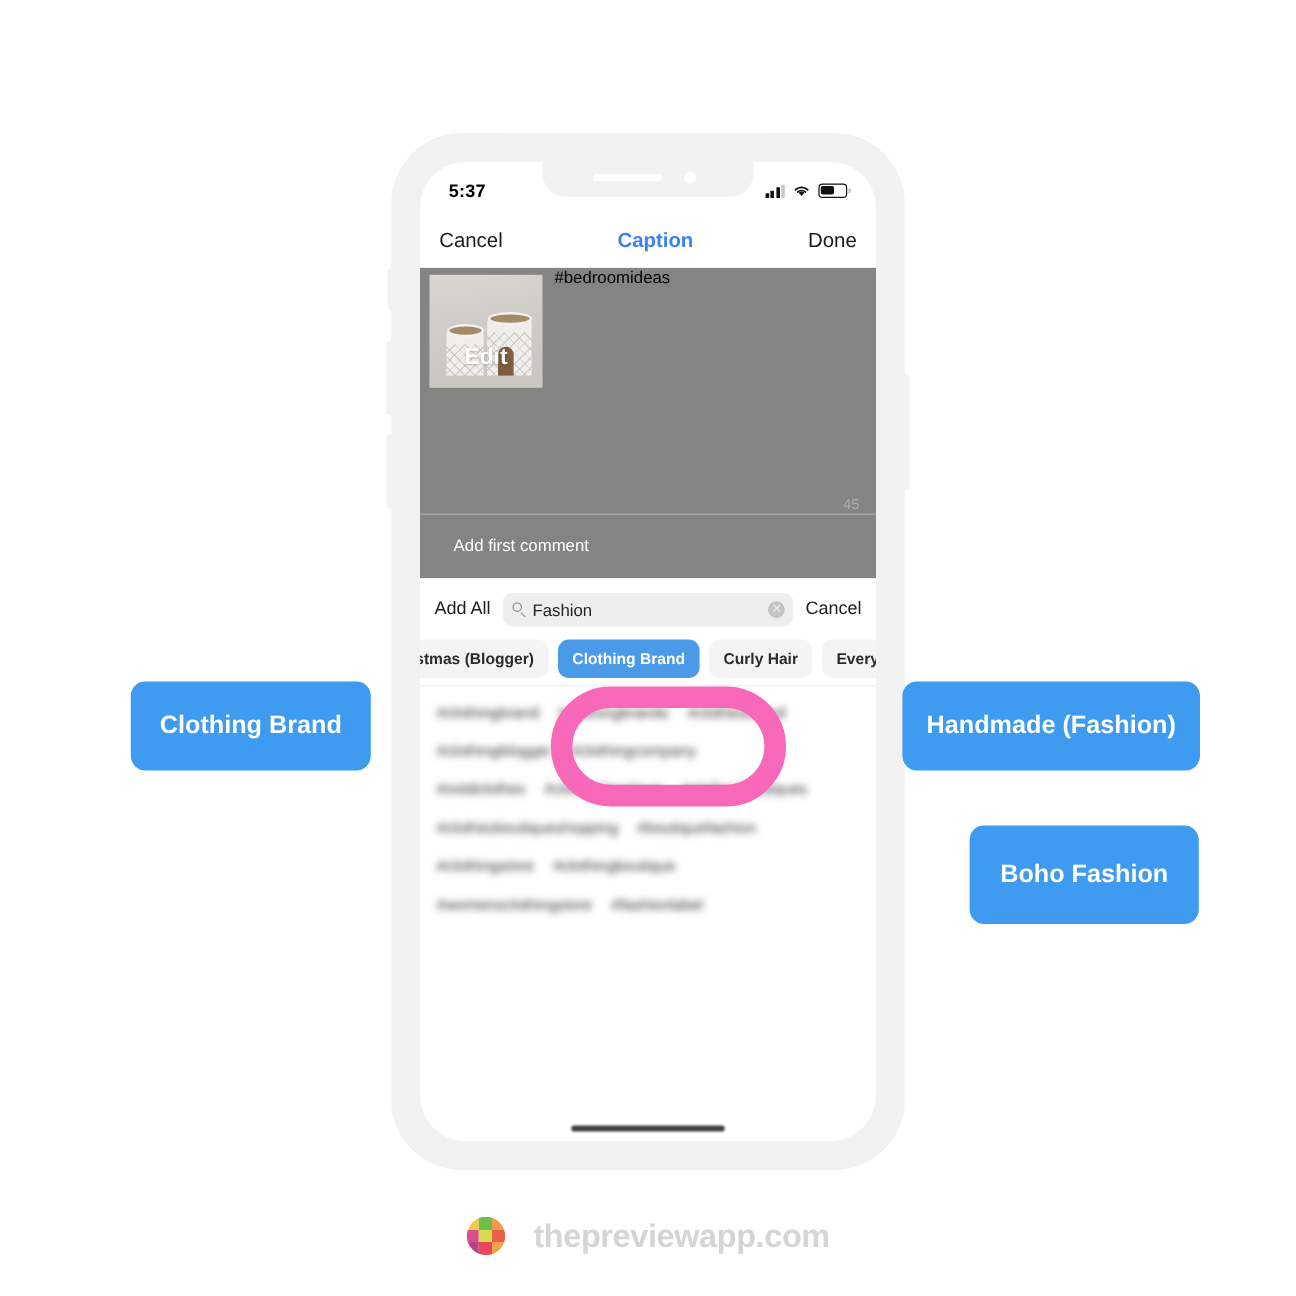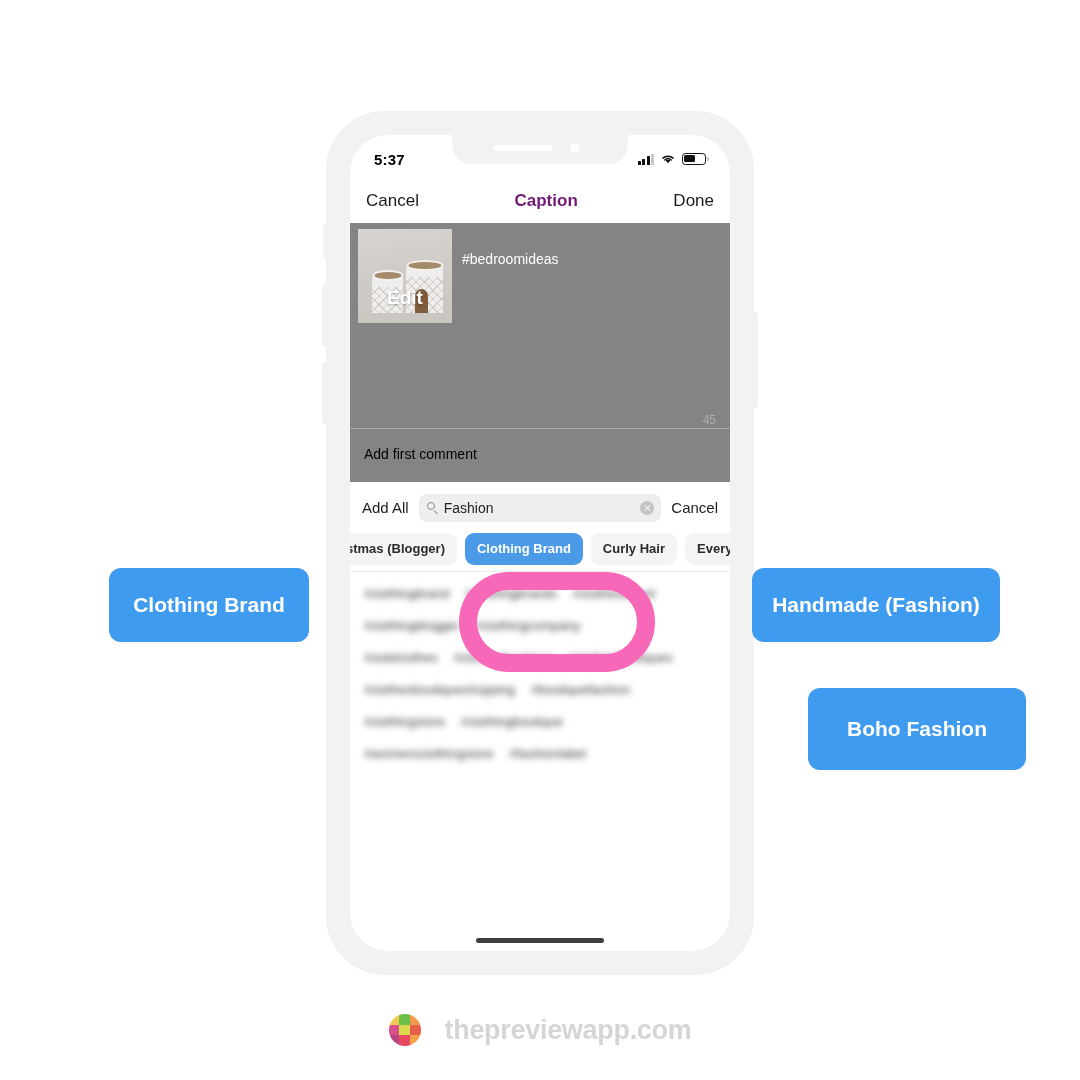--- a/index.html
+++ b/index.html
@@ -103,21 +103,21 @@
   
   #nav-bar {
     position: absolute; left: 0; top: 44px;
     width: 380px; height: 44px;
     display: flex; align-items: center; justify-content: space-between;
     padding: 0 16px; box-sizing: border-box;
     background: #ffffff;
     z-index: 20;
   }
   .nav-side { font-size: 17px; color: #1a1a1a; }
-  #nav-title { font-size: 17px; font-weight: bold; color: #701a75; }
+  #nav-title { font-size: 17px; font-weight: bold; color: #3b82f6; }
 
   
   #dim-area {
     position: absolute; left: 0; top: 88px;
     width: 380px; height: 259px;
     background: #848484;
   }
   #thumb {
     position: absolute; left: 8px; top: 6px;
     width: 94px; height: 94px;
@@ -146,40 +146,40 @@
     position: absolute; left: 9px; bottom: 0; width: 13px; height: 26px;
     background: #7e5c3c; border-radius: 7px 7px 0 0;
   }
   #thumb-shelf { position: absolute; left:0; right:0; bottom: 0; height: 10px; background: #cac6c0; }
   #thumb-edit {
     position: absolute; left: 0; right: 0; top: 58px;
     text-align: center; color: #ffffff; font-size: 19px; font-weight: bold;
     text-shadow: 0 1px 2px rgba(0,0,0,.25);
   }
   #caption-text {
-    position: absolute; left: 112px; top: 28px;
-    font-size: 14px; color: #ffffff;
+    position: absolute; left: 112px; top: 0;
+    font-size: 14px; color: #000000;
   }
   .count-row {
     position: absolute; left: 0; width: 380px;
     text-align: right; padding-right: 14px; box-sizing: border-box;
     font-size: 12px; color: #adadad;
   }
   #count-1 { top: 190px; }
   #count-2 { top: 257px; }
   .divider-line {
     position: absolute; left: 0; width: 380px; height: 1px;
     background: rgba(255,255,255,.32);
   }
   #dl-1 { top: 205px; }
   #dl-2 { top: 272px; }
   #dl-3 { top: 318px; }
   #comment-placeholder {
-    position: absolute; left: 14px; top: 223px;
-    font-size: 14px; color: #000000;
+    position: absolute; left: 28px; top: 223px;
+    font-size: 14px; color: #ffffff;
   }
   #hashtags-label {
     position: absolute; left: 14px; top: 284px;
     font-size: 11.5px; color: #c9c9c9; letter-spacing: 0.5px;
   }
   #seg-tabs {
     position: absolute; left: 0; top: 324px;
     width: 380px; display: flex;
   }
   .seg-tab { flex: 1; text-align: center; font-size: 14px; color: #bdbdbd; }
@@ -282,21 +282,21 @@
     display: flex; align-items: center; justify-content: center;
     font-size: 21px; font-weight: bold;
     padding: 0 20px; box-sizing: border-box;
     z-index: 70;
     white-space: nowrap;
   }
   #cl-clothing-brand { left: 109px; top: 568px; width: 200px; height: 74px; }
   #cl-slow-fashion   { left: 119px; top: 692px; width: 180px; height: 78px; }
   #cl-fashion-blogger{ left: 108px; top: 815px; width: 202px; height: 78px; }
   #cl-handmade       { left: 752px; top: 568px; width: 248px; height: 74px; }
-  #cl-boho-fashion   { left: 808px; top: 688px; width: 218px; height: 82px; }
+  #cl-boho-fashion   { left: 808px; top: 688px; width: 191px; height: 82px; }
   #cl-outfit         { left: 854px; top: 812px; width: 101px; height: 82px; }
 
   
   #footer {
     position: absolute; left: 0; top: 1004px;
     width: 1080px; height: 52px;
     display: flex; align-items: center; justify-content: center; gap: 24px;
   }
   #footer-logo {
     width: 32px; height: 32px; border-radius: 50%;

